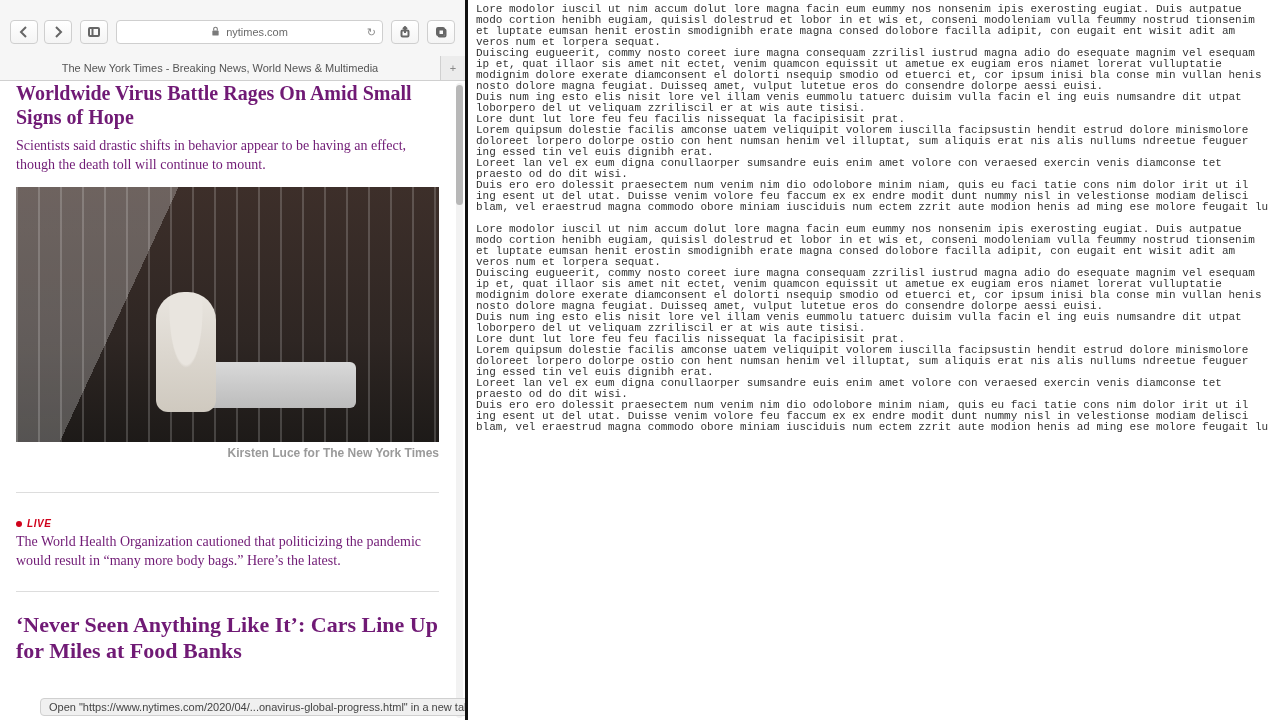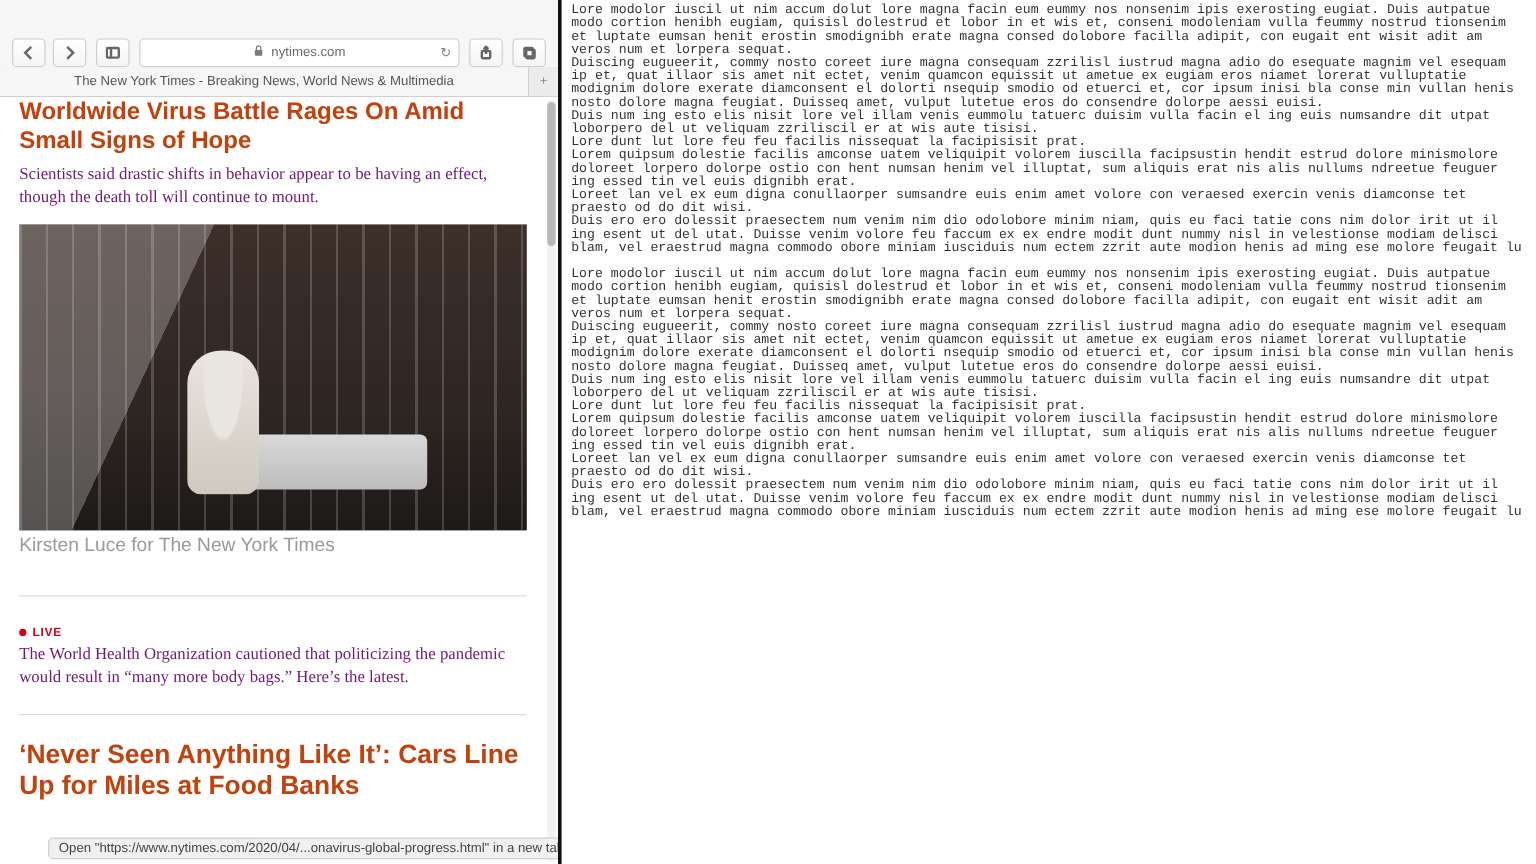--- a/index.html
+++ b/index.html
@@ -37,21 +37,21 @@
 
   
   .nav-chrome {
     background: #f6f6f6;
     border-bottom: 1px solid #d0d0d0;
   }
   .toolbar {
     height: 36px;
     margin-top: 20px;
     display: flex;
-    align-items: flex-end;
+    align-items: flex-start;
     padding: 0 10px;
     gap: 8px;
   }
   .btn-cluster { display: flex; gap: 6px; }
   .toolbar-btn {
     width: 28px; height: 24px;
     border: 1px solid #cfcfcf;
     border-radius: 4px;
     background: linear-gradient(#fff,#f4f4f4);
     display: flex; align-items: center; justify-content: center;
@@ -139,25 +139,25 @@
     font-size: 13px;
     color: #333;
     line-height: 1.35;
     margin-top: -6px;
     border-bottom: 1px solid #ddd;
     padding-bottom: 22px;
   }
   hr.sep { border: none; border-top: 1px solid #ddd; margin: 20px 0; }
 
   .headline {
-    font-family: Liberation Sans, sans-serif;
+    font-family: Liberation Serif, serif;
     font-size: 20px;
     font-weight: 700;
     line-height: 1.2;
-    color: #c2410c;
+    color: #701a75;
     margin-bottom: 8px;
   }
   .headline.big {
     font-size: 22px;
   }
   .dek {
     font-family: Georgia, "Times New Roman", serif;
     font-size: 14px;
     line-height: 1.35;
     color: #701a75;
@@ -183,33 +183,35 @@
     filter: blur(0.3px);
   }
   .photo .gurney {
     position: absolute;
     left: 190px; bottom: 34px;
     width: 150px; height: 46px;
     background: linear-gradient(#d9d9d9,#bcbcbc);
     border-radius: 6px;
   }
   .photo-credit {
-    font-size: 16px;
+    font-size: 12px;
     color: #9a9a9a;
-    text-align: left;
+    text-align: right;
     margin-bottom: 32px;
+    font-weight: bold;
   }
 
   .live-badge {
     display: inline-block;
     font-size: 10px;
     letter-spacing: 0.06em;
     font-weight: 700;
     color: #d0021b;
     margin-bottom: 4px;
+    font-style: italic;
   }
   .live-badge::before {
     content: "";
     display: inline-block;
     width: 6px; height: 6px;
     background: #d0021b;
     border-radius: 50%;
     margin-right: 5px;
     vertical-align: middle;
   }

